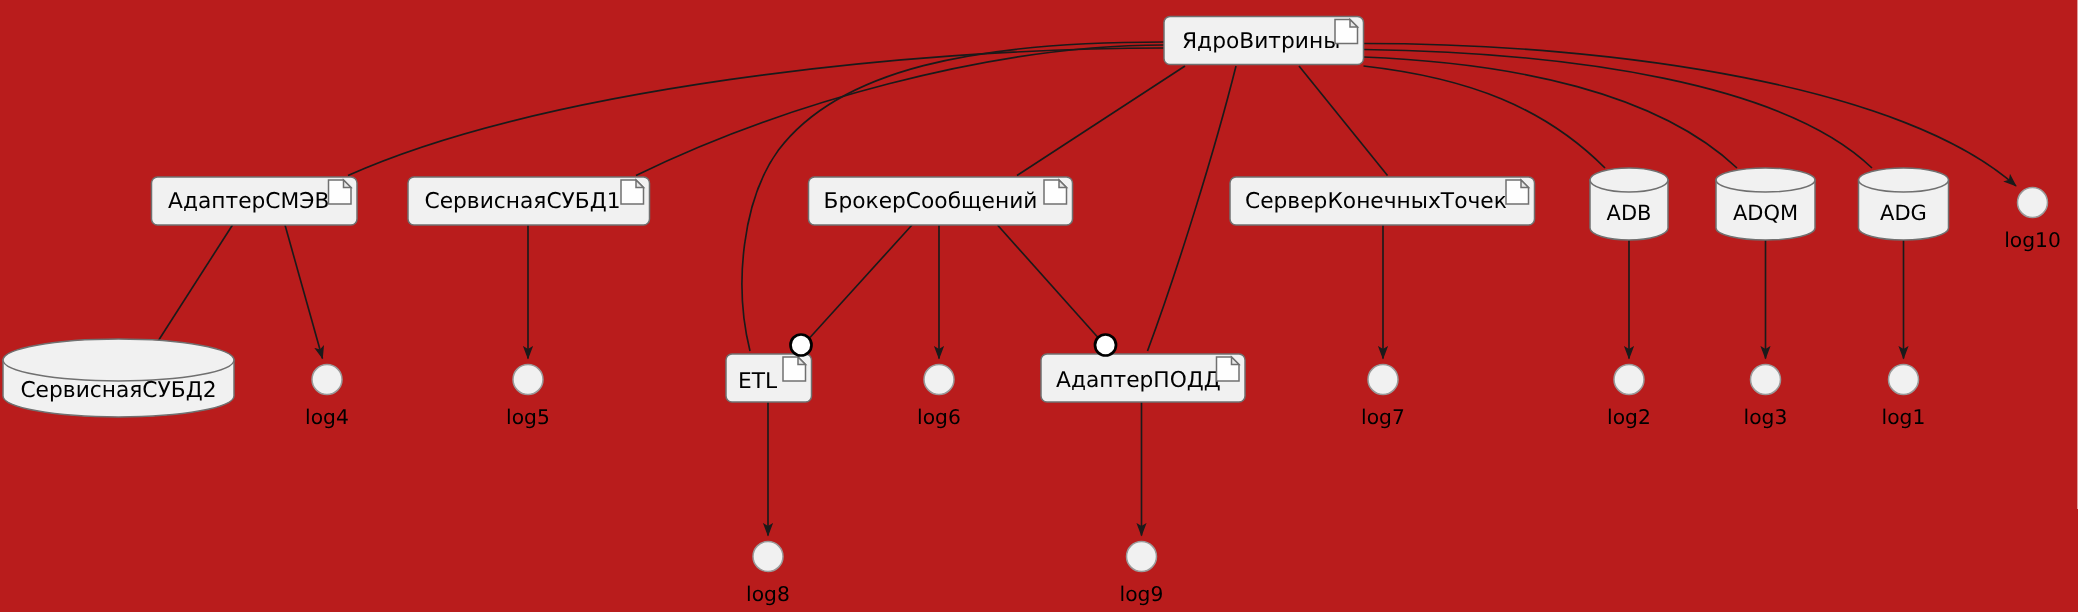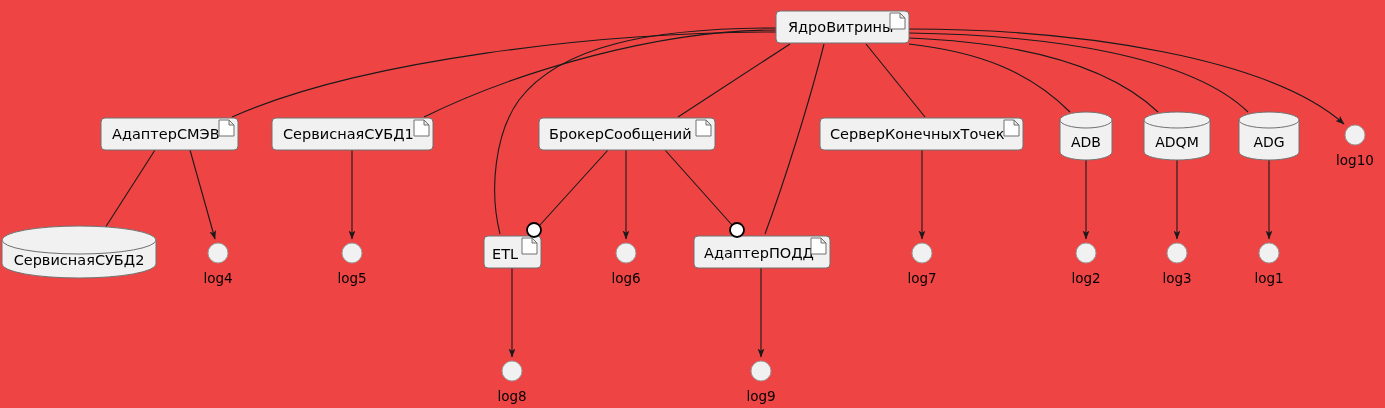--- a/index.html
+++ b/index.html
@@ -7,21 +7,21 @@
     padding: 0;
     background: #ffffff;
   }
   body {
     font-family: "DejaVu Sans", sans-serif;
   }
   #diagram-root {
     position: relative;
     width: 1385px;
     height: 408px;
-    background: #ef4444;
+    background: #b91c1c;
     overflow: hidden;
   }
   #diagram-svg {
     position: absolute;
     left: 0;
     top: 0;
     width: 1385px;
     height: 408px;
   }
   .node-label {

